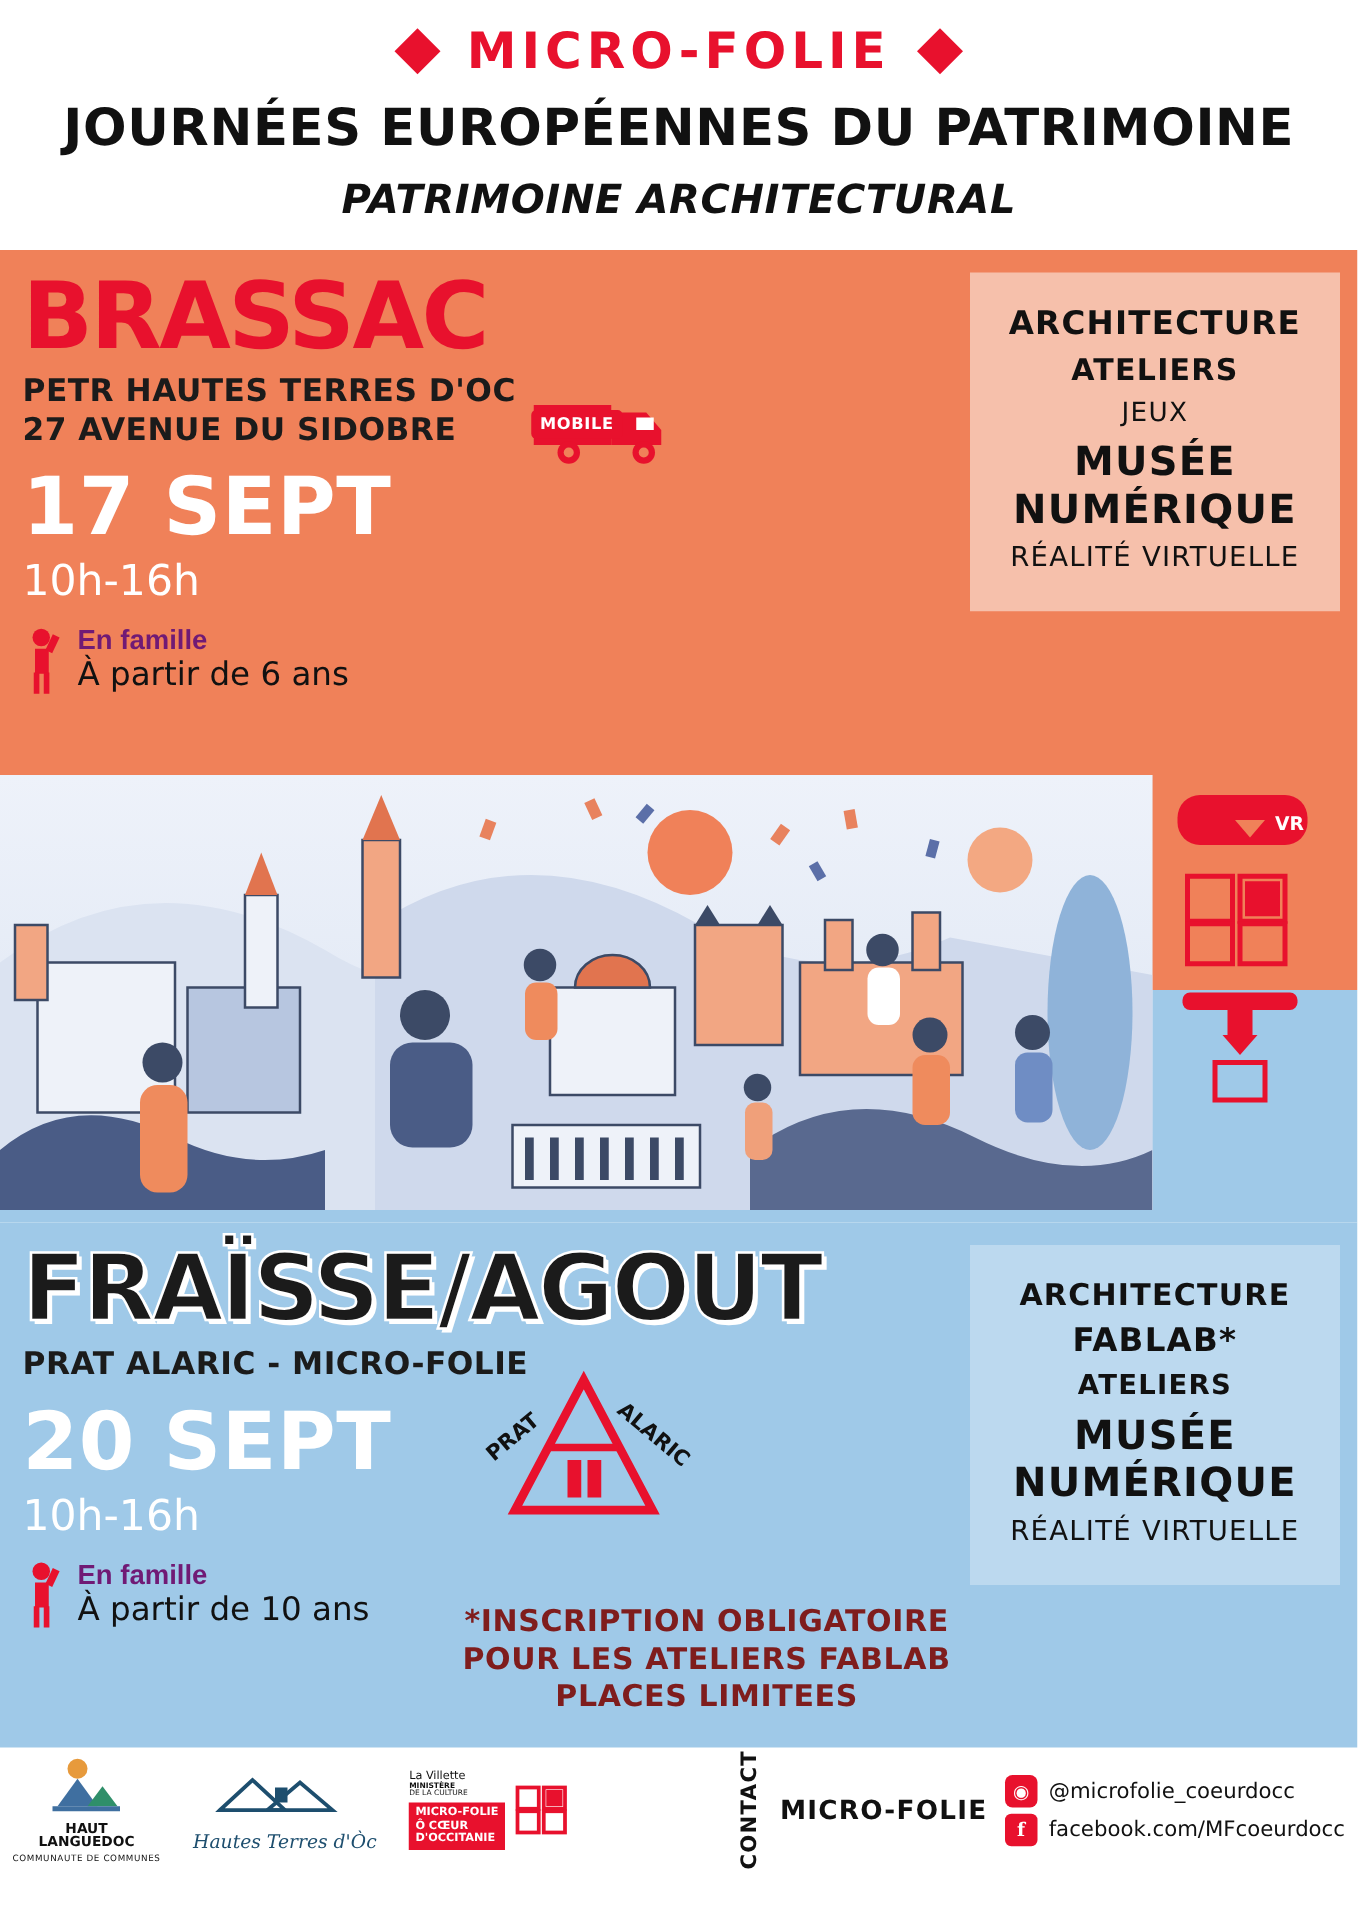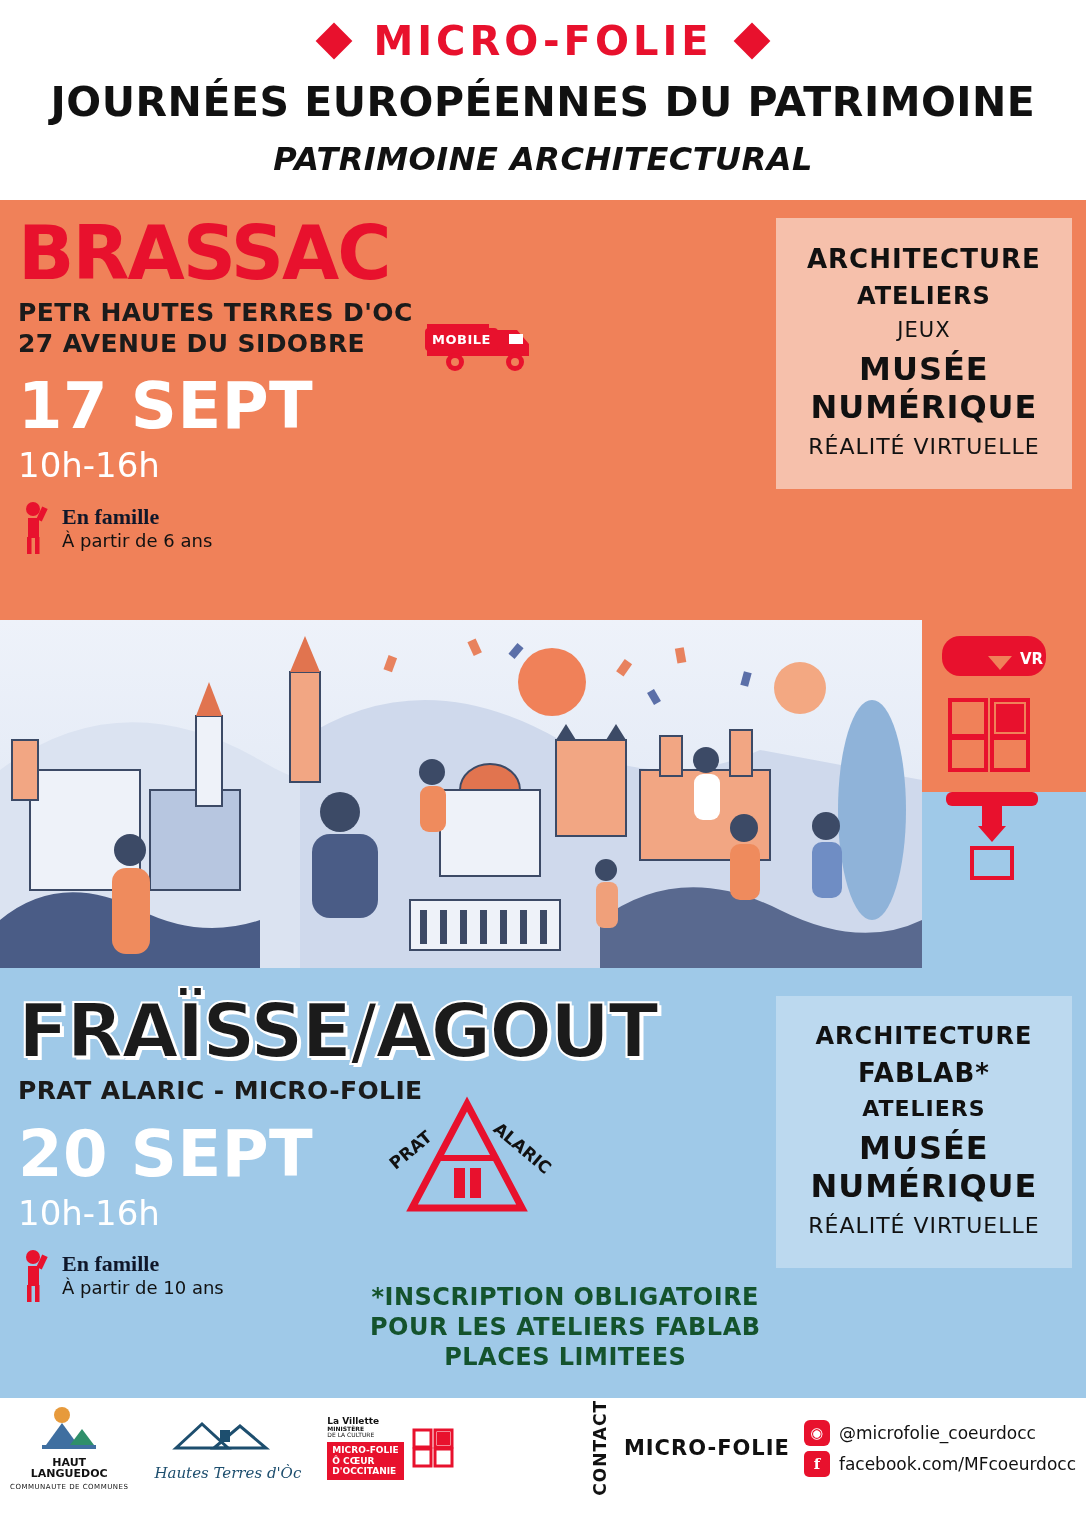--- a/index.html
+++ b/index.html
@@ -112,25 +112,25 @@
   .audience {
     display: flex;
     align-items: center;
     gap: 10px;
     margin-top: 14px;
   }
   .audience-text-wrap { line-height: 1.18; }
   .audience-main {
     font-size: 22px;
     font-weight: bold;
-    color: #0f172a;
-    font-family: Liberation Serif, serif;
+    color: #701a75;
+    font-family: Liberation Sans, sans-serif;
   }
   .audience-sub {
-    font-size: 18px;
+    font-size: 26px;
     color: #111111;
     font-family: "DejaVu Sans", sans-serif;
   }
 
   
   .activities {
     width: 300px;
     margin-right: 14px;
     padding: 18px 10px 22px 10px;
     text-align: center;
@@ -173,21 +173,21 @@
 
   
   .note {
     position: absolute;
     left: 370px;
     bottom: 26px;
     text-align: center;
     font-family: "DejaVu Sans", sans-serif;
     font-size: 24px;
     font-weight: bold;
-    color: #14532d;
+    color: #7f1d1d;
     line-height: 1.25;
     letter-spacing: 0.5px;
   }
 
   
   .footer {
     height: 100px;
     background: #ffffff;
     display: flex;
     align-items: center;
@@ -498,21 +498,21 @@
       <svg width="120" height="46" viewBox="0 0 120 46">
         <path d="M8 34 L34 10 L60 34 Z" fill="none" stroke="#1d4e6e" stroke-width="3"></path>
         <path d="M46 34 L72 12 L98 34 Z" fill="none" stroke="#1d4e6e" stroke-width="3"></path>
         <rect x="52" y="16" width="10" height="12" fill="#1d4e6e"></rect>
       </svg>
       <div class="logo-htoc">Hautes Terres d'Òc</div>
     </div>
 
     <div class="logo-box" style="display:flex;align-items:center;gap:6px">
       <div style="text-align:left">
-        <div style="font-size:9px;color:#111;font-weight:bold">La Villette</div>
+        <div style="font-size:9px;color:#111;font-weight:normal">La Villette</div>
         <div class="logo-min">
           <div style="font-weight:bold">MINISTÈRE</div>
           <div>DE LA CULTURE</div>
         </div>
         <div class="logo-mf" style="margin-top:3px">
           <div>MICRO-FOLIE</div>
           <div>Ô CŒUR</div>
           <div>D'OCCITANIE</div>
         </div>
       </div>

